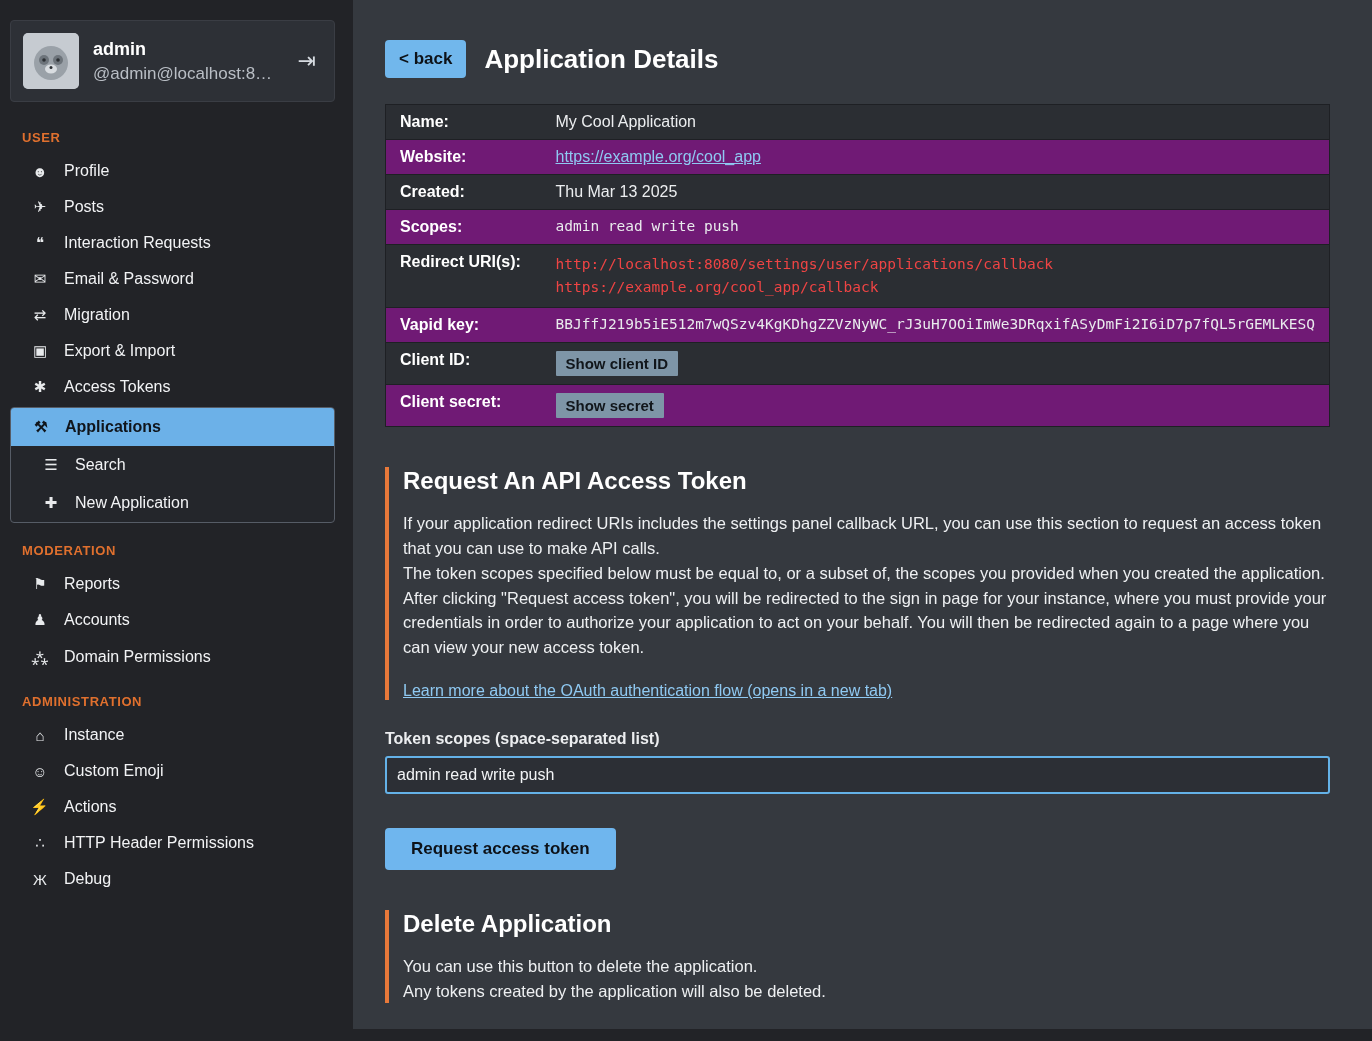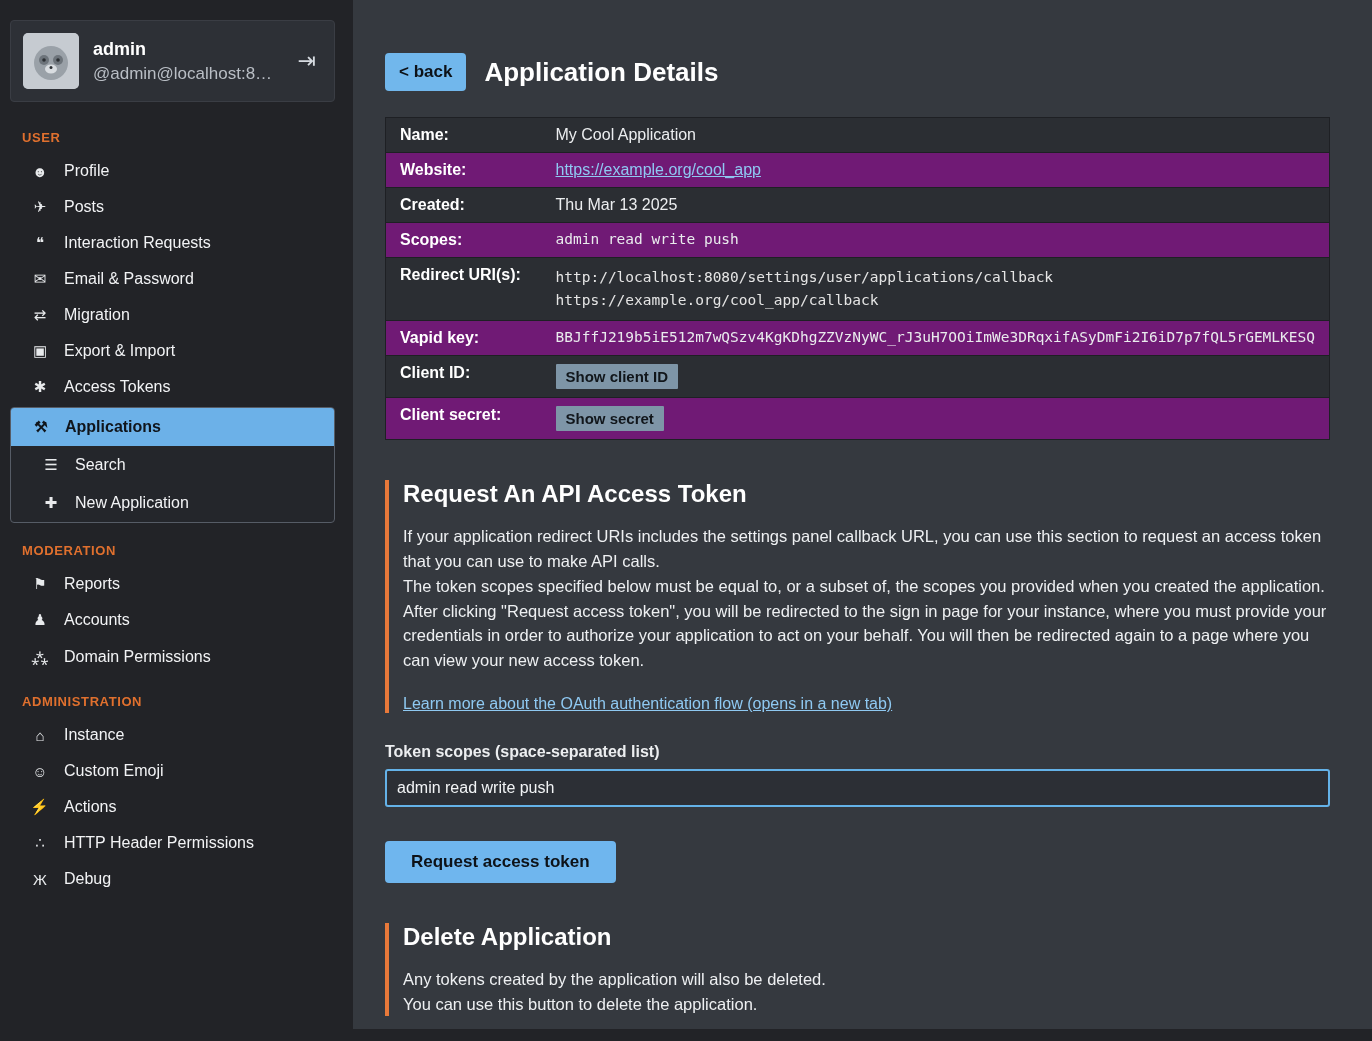--- a/index.html
+++ b/index.html
@@ -18,32 +18,32 @@
   .section-label { color:#e0702e; font-weight:bold; font-size:13px; letter-spacing:.6px; padding:18px 22px 8px 22px; }
   .nav-item { display:flex; align-items:center; gap:14px; padding:9px 16px 9px 30px; font-size:16px; color:#f2f3f5; cursor:pointer; }
   .nav-item .ico { width:20px; text-align:center; font-size:15px; color:#e8eaec; flex:0 0 auto; }
 
   .app-group { margin:2px 10px; border:1px solid #565c66; border-radius:4px; overflow:hidden; background:#24262b; }
   .app-group .active-item { background:#6cb1e8; color:#10151b; font-weight:bold; padding:10px 16px 10px 20px; }
   .app-group .active-item .ico { color:#10151b; }
   .app-group .sub-item { padding:10px 16px 10px 30px; }
 
   
-  .main { flex:1 1 auto; background:#35393f; margin:0 0 10px 8px; padding:53px 42px 30px 32px; overflow:hidden; }
+  .main { flex:1 1 auto; background:#35393f; margin:0 0 10px 8px; padding:40px 42px 30px 32px; overflow:hidden; }
   .page-header { display:flex; align-items:center; gap:18px; margin-bottom:26px; }
   .back-btn { background:#71b7ec; color:#0d1218; font-weight:bold; font-size:17px; padding:9px 14px; border:none; border-radius:4px; cursor:pointer; }
   .page-title { font-size:26px; font-weight:bold; color:#ffffff; }
 
   table.details { width:100%; border-collapse:collapse; border:1px solid #1e2024; font-size:16px; }
   table.details tr.odd  { background:#2b2e33; }
   table.details tr.even { background:#701a75; }
   table.details td { padding:8px 14px; border-bottom:1px solid #1e2024; vertical-align:top; }
   table.details td.lbl { font-weight:bold; width:190px; color:#ffffff; white-space:nowrap; }
   .mono { font-family:"DejaVu Sans Mono", monospace; font-size:14.5px; color:#e9ebed; }
-  .mono-line { font-family:"DejaVu Sans Mono", monospace; font-size:14.5px; color:#e5e5e5; line-height:1.6; }
+  .mono-line { font-family:"DejaVu Sans Mono", monospace; font-size:14.5px; color:#ef4444; line-height:1.6; }
   a.weblink, a.oauth-link { color:#8fc9f2; text-decoration:underline; cursor:pointer; }
   .reveal-btn { background:#7e95a7; color:#11161b; font-weight:bold; font-size:15px; padding:4px 10px; border:none; border-radius:1px; cursor:pointer; }
 
   .accent-section { border-left:4px solid #e8793a; padding-left:14px; margin-top:40px; }
   .section-title { font-size:24px; font-weight:bold; color:#ffffff; margin-bottom:16px; }
   .accent-section p { font-size:16.5px; line-height:1.5; color:#eef0f2; }
   .link-row { margin-top:22px; font-size:16px; }
 
   .field-label { font-weight:bold; font-size:16px; margin-top:30px; }
   .scopes-input { display:block; width:100%; margin-top:8px; background:#2c2f35; border:2px solid #64b2e8; border-radius:3px; color:#f2f4f6; font-size:16px; padding:8px 10px; height:38px; font-family:"Liberation Sans", sans-serif; }
@@ -221,20 +221,20 @@
       </div>
     </section>
 
     <div class="field-label">Token scopes (space-separated list)</div>
     <input class="scopes-input" type="text" value="admin read write push" style="">
 
     <button class="request-btn">Request access token</button>
 
     <section class="accent-section">
       <h2 class="section-title">Delete Application</h2>
+      <p>You can use this button to delete the application.</p>
       <p>Any tokens created by the application will also be deleted.</p>
-      <p>You can use this button to delete the application.</p>
     </section>
 
     <button class="delete-btn">Delete</button>
 
   </main>
 </div>
 
 </body></html>

